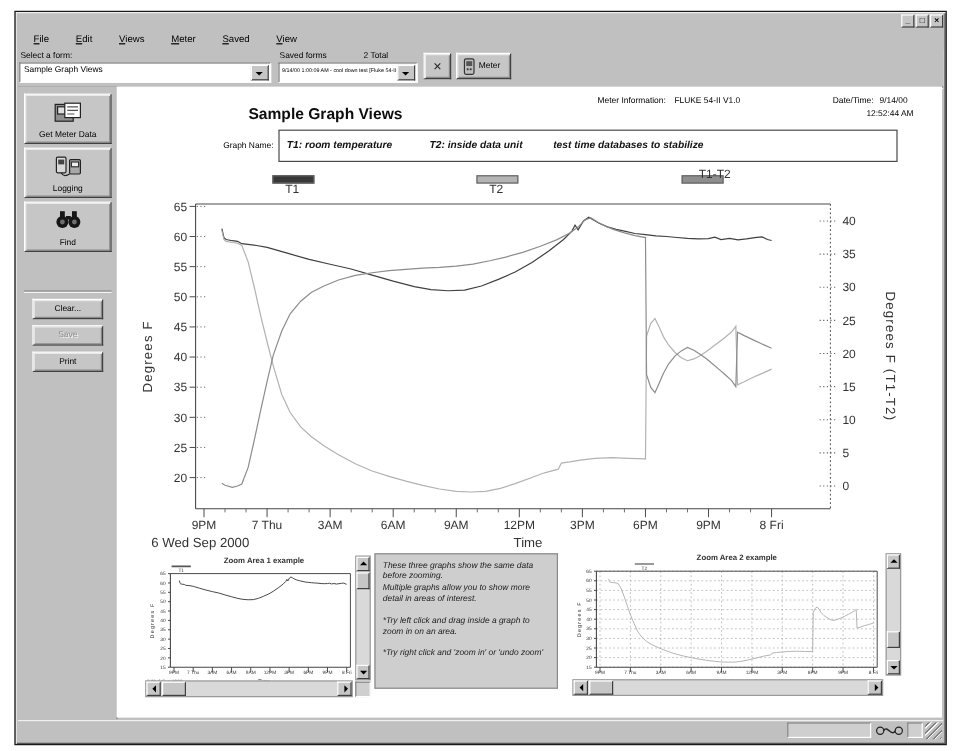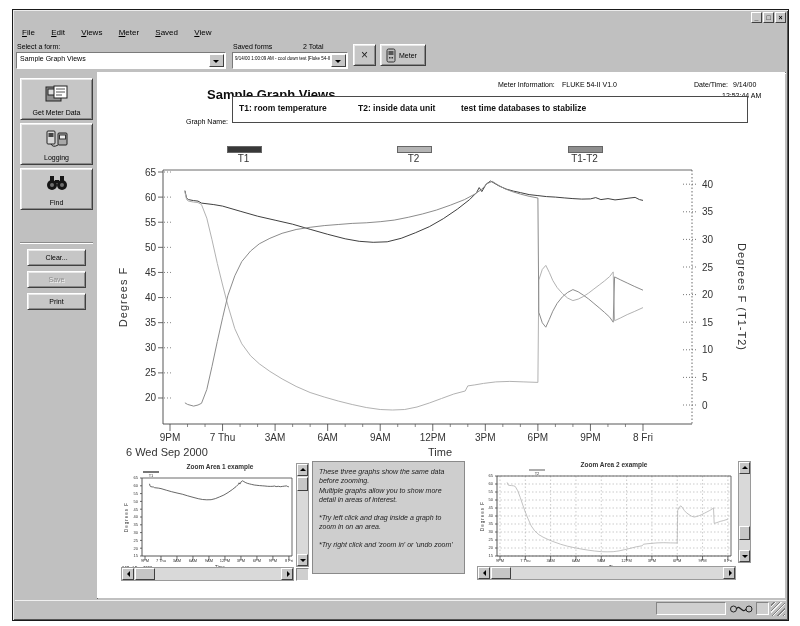--- a/index.html
+++ b/index.html
@@ -7,21 +7,21 @@
     font-family:"Liberation Sans",sans-serif;-webkit-font-smoothing:antialiased;}
   .abs{position:absolute;}
   .window{left:12px;top:9px;width:775px;height:610px;background:#c0c0c0;
     border:1px solid #1a1a1a;box-shadow:inset 1px 1px 0 #ececec, inset -1px -1px 0 #555;}
   .titlebar{left:15px;top:11px;width:771px;height:15px;background:#000;color:#fff;
     font-size:8.5px;font-weight:bold;line-height:15px;white-space:nowrap;overflow:hidden;}
   .titletext{position:absolute;left:31px;top:0;}
   .tb-btn{width:11px;height:11px;background:#c6c6c6;border:1px solid;border-color:#fff #404040 #404040 #fff;
     color:#000;font-size:7px;line-height:9px;text-align:center;font-weight:bold;box-sizing:border-box;}
   .menubar{left:15px;top:26px;width:771px;height:14px;background:#c0c0c0;font-size:8px;color:#000;}
-  .menu-item{display:inline-block;padding:2px 7px 0 7px;}
+  .menu-item{display:inline-block;padding:2px 7px 0 13px;}
   .menu-item::first-letter{text-decoration:underline;}
   .toolbar{left:15px;top:40px;width:771px;height:32px;background:#c0c0c0;
     border-bottom:1px solid #777;box-shadow:0 1px 0 #fff;}
   .lbl7{font-size:7px;color:#000;white-space:nowrap;}
   .combo{background:#fff;border:1px solid;border-color:#7a7a7a #fff #fff #7a7a7a;box-sizing:border-box;}
   .combo-text{position:absolute;left:3px;top:2px;font-size:7px;white-space:nowrap;overflow:hidden;}
   .combo-text-sm{position:absolute;left:2px;top:3px;font-size:8px;transform:scale(0.56);transform-origin:left top;white-space:nowrap;}
   .combo-btn{position:absolute;right:1px;top:1px;bottom:1px;width:13px;background:#c6c6c6;
     border:1px solid;border-color:#fff #404040 #404040 #fff;}
   .tri-d{position:absolute;left:3px;top:5px;width:0;height:0;border:3px solid transparent;border-top-color:#000;}
@@ -31,21 +31,21 @@
   .side-btn{left:20px;width:73px;height:42px;text-align:center;font-size:7px;color:#000;}
   .side-btn .cap{position:absolute;bottom:3px;left:0;right:0;}
   .side-btn .ic{position:absolute;top:5px;left:0;right:0;text-align:center;}
   .small-btn{left:27px;width:59px;height:17px;font-size:7px;text-align:center;line-height:16px;color:#000;}
   .disabled{color:#8d8d8d;text-shadow:1px 1px 0 #f4f4f4;}
   .form{left:97px;top:72px;width:688px;height:526px;background:#fff;}
   .logo{left:110px;top:80px;width:68px;height:29px;background:#d6d6d6;border:1px solid #9c9c9c;
     box-shadow:2px 2px 0 #4d4d4d, inset 1px 1px 0 #f2f2f2;color:#262626;font-weight:bold;font-size:14px;
     text-align:center;line-height:28px;letter-spacing:1px;}
   .form-title{left:207px;top:87px;font-size:13px;font-weight:bold;color:#0d0d0d;}
-  .graphbox{left:232px;top:96px;width:514px;height:25px;background:#fff;border:1px solid #4a4a4a;}
+  .graphbox{left:232px;top:108px;width:514px;height:25px;background:#fff;border:1px solid #4a4a4a;font-style:italic;}
   .gseg{position:absolute;top:6px;font-size:8.5px;font-weight:bold;color:#111;white-space:nowrap;}
   .legend-swatch{height:5px;}
   .legend-label{font-size:10px;color:#333;}
   .notes{left:312px;top:461px;width:153px;height:113px;background:#cecece;border:1px solid #8a8a8a;
     box-sizing:border-box;padding:5px 6px;font-size:7px;font-style:italic;color:#1c1c1c;line-height:1.35;}
   .notes p{margin:0;}
   .notes p.gap{margin-top:8px;}
   .hscroll,.vscroll{background:#d9d9d9;border:1px solid #9a9a9a;box-sizing:border-box;}
   .sb-btn{position:absolute;width:12px;height:12px;background:#c6c6c6;border:1px solid;
     border-color:#fff #404040 #404040 #fff;box-sizing:border-box;}
@@ -162,21 +162,21 @@
     <span class="gseg" style="left:6px">T1: room temperature</span>
     <span class="gseg" style="left:125px">T2: inside data unit</span>
     <span class="gseg" style="left:228px">test time databases to stabilize</span>
   </div>
 
   <div class="abs legend-swatch" style="left: 227px; top: 146px; width: 33px; background: rgb(56, 56, 56); border: 1px solid rgb(102, 102, 102);"></div>
   <div class="abs legend-label" style="left:227px;top:153px;width:33px;text-align:center">T1</div>
   <div class="abs legend-swatch" style="left: 397px; top: 146px; width: 33px; background: rgb(180, 180, 180); border: 1px solid rgb(102, 102, 102);"></div>
   <div class="abs legend-label" style="left:397px;top:153px;width:33px;text-align:center">T2</div>
   <div class="abs legend-swatch" style="left: 568px; top: 146px; width: 33px; background: rgb(142, 142, 142); border: 1px solid rgb(102, 102, 102);"></div>
-  <div class="abs legend-label" style="left:560px;top:153px;width:49px;text-align:center">T1-T2</div>
+  <div class="abs legend-label" style="left:560px;top:140px;width:49px;text-align:right">T1-T2</div>
 
   <svg id="chart-main" class="abs" style="left:110px;top:160px" width="650" height="302">
       <line x1="53" x2="582" y1="10" y2="10" stroke="#444" stroke-width="0.8"></line>
       <line x1="53" x2="53" y1="10" y2="264" stroke="#444" stroke-width="0.9"></line>
       <line x1="53" x2="582" y1="264" y2="264" stroke="#444" stroke-width="0.9"></line>
       <line x1="582" x2="582" y1="10" y2="264" stroke="#444" stroke-width="0.8" stroke-dasharray="1.5,2"></line>
       <line x1="48" x2="53" y1="237.99" y2="237.99" stroke="#444" stroke-width="0.8"></line>
       <line x1="54" x2="61" y1="237.99" y2="237.99" stroke="#666" stroke-dasharray="1,2" stroke-width="0.8"></line>
       <text x="46" y="241.49" text-anchor="end" font-size="10">20</text>
       <line x1="48" x2="53" y1="212.88" y2="212.88" stroke="#444" stroke-width="0.8"></line>

